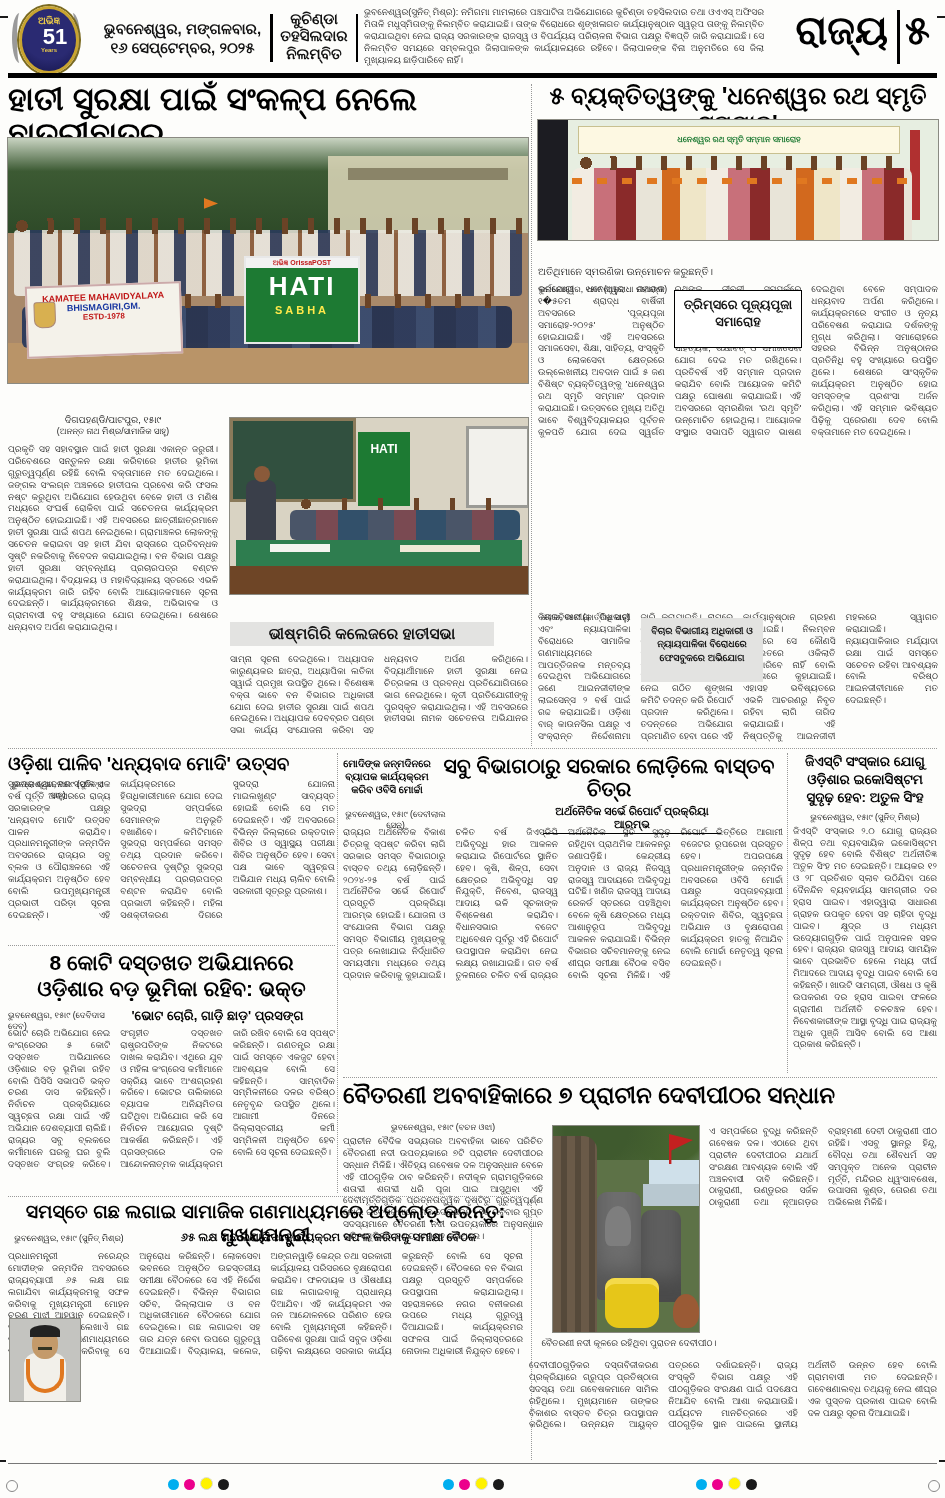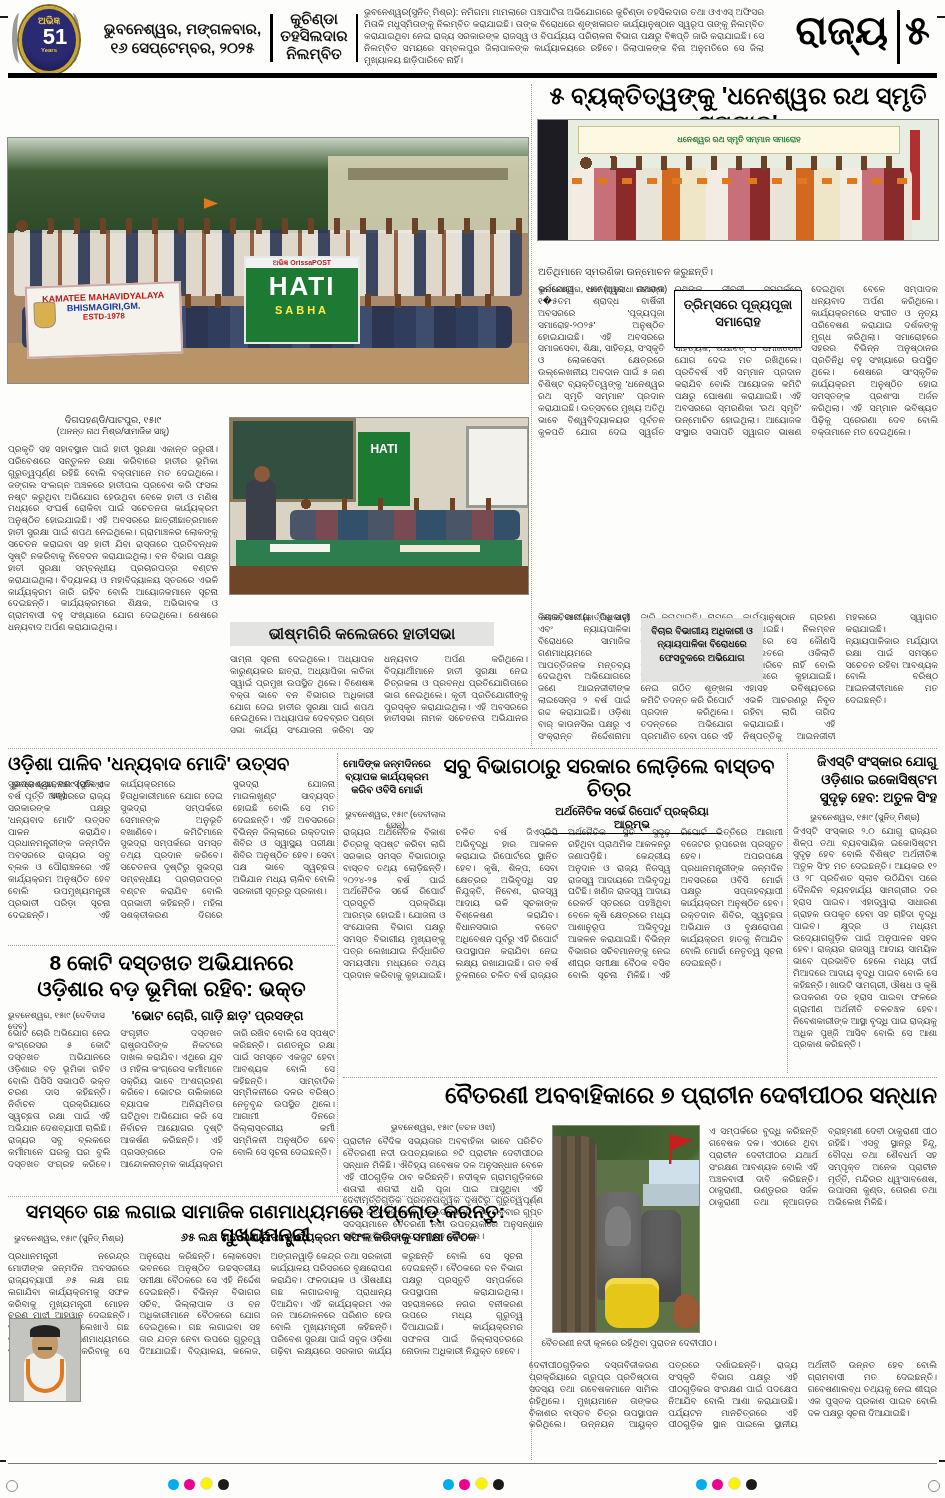--- a/index.html
+++ b/index.html
@@ -59,20 +59,21 @@
   <div class="abs just" style="left:364px;top:7px;width:400px;height:64px;font-size:9px;">ଭୁବନେଶ୍ୱର(ସୁନିତ୍ ମିଶ୍ର): ନମିଗମା ମାମଲାରେ ପଞ୍ଚପାଟିତା ଅଭିଯୋଗରେ କୁଚିଣ୍ଡା ତହସିଲଦାର ତଥା ଓଏଏସ୍ ଅଫିସର ମିତାଳି ମଧୁସ୍ମିତାଙ୍କୁ ନିଲମ୍ବିତ କରାଯାଇଛି। ତାଙ୍କ ବିରୋଧରେ ଶୃଙ୍ଖଳାଗତ କାର୍ଯ୍ୟାନୁଷ୍ଠାନ ସ୍ୱରୂପ ତାଙ୍କୁ ନିଲମ୍ବିତ କରାଯାଇଥିବା ନେଇ ରାଜ୍ୟ ସରକାରଙ୍କ ରାଜସ୍ୱ ଓ ବିପର୍ଯ୍ୟୟ ପରିଚାଳନା ବିଭାଗ ପକ୍ଷରୁ ବିଜ୍ଞପ୍ତି ଜାରି କରାଯାଇଛି। ସେ ନିଲମ୍ବିତ ସମୟରେ ସମ୍ବଲପୁର ଜିଲାପାଳଙ୍କ କାର୍ଯ୍ୟାଳୟରେ ରହିବେ। ଜିଲାପାଳଙ୍କ ବିନା ଅନୁମତିରେ ସେ ଜିଲା ମୁଖ୍ୟାଳୟ ଛାଡ଼ିପାରିବେ ନାହିଁ।</div>
 
   <div class="abs hl" style="left:770px;top:8px;width:118px;font-size:40px;text-align:right;">ରାଜ୍ୟ</div>
   <div class="abs" style="left:897px;top:10px;width:3px;height:54px;background:#000;"></div>
   <div class="abs hl" style="left:905px;top:8px;font-size:40px;">୫</div>
 
   <div class="abs head-rule" style="left:8px;top:73px;width:929px;height:5px;"></div>
 </div>
 
 <div class="abs" style="left:8px;top:82px;width:520px;height:666px;">
+  <div class="hl" style="font-size:32px;line-height:1.1;text-align:left;">ହାତୀ ସୁରକ୍ଷା ପାଇଁ ସଂକଳ୍ପ ନେଲେ ଛାତ୍ରୀଛାତ୍ର</div>
 
   <div class="abs photo" style="left:0;top:56px;width:520px;height:245px;">
     <div class="ph" style="left:0;top:0;width:520px;height:95px;background:linear-gradient(180deg,#c9d4c2 0%,#3c5a33 35%,#2e4a28 100%);"></div>
     <div class="ph" style="left:320px;top:18px;width:200px;height:85px;background:#d6d2b4;opacity:.9;"></div>
     <div class="ph" style="left:340px;top:30px;width:160px;height:12px;background:#8a8468;"></div>
     <div class="ph" style="left:0;top:95px;width:520px;height:110px;background:#a9896a;"></div>
     <div class="ph" style="left:0;top:205px;width:520px;height:40px;background:#b99468;"></div>
 
     <div class="ph" style="left:6px;top:92px;width:508px;height:66px;background:
       repeating-linear-gradient(90deg,#f0efe9 0 16px,#2a3a5e 16px 28px,#e8e4da 28px 44px,#8a5a3a 44px 48px);opacity:.85;border-radius:4px;"></div>
@@ -183,21 +184,21 @@
   <div class="abs hl" style="left:0;top:4px;width:88px;font-size:10px;line-height:1.3;text-align:center;">ମୋଦିଙ୍କ ଜନ୍ମଦିନରେ ବ୍ୟାପକ କାର୍ଯ୍ୟକ୍ରମ କରିବ ଓବିସି ମୋର୍ଚ୍ଚା</div>
   <div class="abs hl" style="left:92px;top:2px;width:348px;font-size:20.5px;line-height:1.1;text-align:center;">ସବୁ ବିଭାଗଠାରୁ ସରକାର ଲୋଡ଼ିଲେ ବାସ୍ତବ ଚିତ୍ର</div>
   <div class="abs hl" style="left:200px;top:52px;width:178px;font-size:11px;border-bottom:1.5px solid #000;text-align:center;padding-bottom:2px;">ଅର୍ଥନୈତିକ ସର୍ଭେ ରିପୋର୍ଟ ପ୍ରକ୍ରିୟା ଆରମ୍ଭ</div>
   <div class="abs byline" style="left:0;top:56px;width:105px;font-size:8.5px;">ଭୁବନେଶ୍ୱର, ୧୫ା୯ (ଦେବୀଲାଲ ସେନ)</div>
   <div class="abs just cols4" style="left:0;top:74px;width:440px;height:246px;">ରାଜ୍ୟର ଅର୍ଥନୈତିକ ବିକାଶ ଚିତ୍ରକୁ ସ୍ପଷ୍ଟ କରିବା ଲାଗି ସରକାର ସମସ୍ତ ବିଭାଗଠାରୁ ବାସ୍ତବ ତଥ୍ୟ ଲୋଡ଼ିଛନ୍ତି। ୨୦୨୪-୨୫ ବର୍ଷ ପାଇଁ ଅର୍ଥନୈତିକ ସର୍ଭେ ରିପୋର୍ଟ ପ୍ରସ୍ତୁତି ପ୍ରକ୍ରିୟା ଆରମ୍ଭ ହୋଇଛି। ଯୋଜନା ଓ ସଂଯୋଜନା ବିଭାଗ ପକ୍ଷରୁ ସମସ୍ତ ବିଭାଗୀୟ ମୁଖ୍ୟଙ୍କୁ ପତ୍ର ଲେଖାଯାଇ ନିର୍ଦ୍ଧାରିତ ସମୟସୀମା ମଧ୍ୟରେ ତଥ୍ୟ ପ୍ରଦାନ କରିବାକୁ କୁହାଯାଇଛି। ଚଳିତ ବର୍ଷ ଜିଏସ୍‌ଡିପି ଅଭିବୃଦ୍ଧି ହାର ଆକଳନ କରାଯାଇ ରିପୋର୍ଟରେ ସ୍ଥାନିତ ହେବ। କୃଷି, ଶିଳ୍ପ, ସେବା କ୍ଷେତ୍ରର ଅଭିବୃଦ୍ଧି ସହ ନିଯୁକ୍ତି, ନିବେଶ, ରାଜସ୍ୱ ଆଦାୟ ଭଳି ସୂଚକାଙ୍କ ବିଶ୍ଳେଷଣ କରାଯିବ। ବିଧାନସଭାର ବଜେଟ ଅଧିବେଶନ ପୂର୍ବରୁ ଏହି ରିପୋର୍ଟ ଉପସ୍ଥାପନ କରାଯିବା ନେଇ ଲକ୍ଷ୍ୟ ରଖାଯାଇଛି। ଗତ ବର୍ଷ ତୁଳନାରେ ଚଳିତ ବର୍ଷ ରାଜ୍ୟର ଅର୍ଥନୈତିକ ସ୍ଥିତି ସୁଦୃଢ଼ ରହିଥିବା ପ୍ରାଥମିକ ଆକଳନରୁ ଜଣାପଡ଼ିଛି। କେନ୍ଦ୍ରୀୟ ଅନୁଦାନ ଓ ରାଜ୍ୟ ନିଜସ୍ୱ ରାଜସ୍ୱ ଆଦାୟରେ ଅଭିବୃଦ୍ଧି ଘଟିଛି। ଖଣିଜ ରାଜସ୍ୱ ଆଦାୟ ରେକର୍ଡ ସ୍ତରରେ ପହଞ୍ଚିଥିବା ବେଳେ କୃଷି କ୍ଷେତ୍ରରେ ମଧ୍ୟ ଆଶାନୁରୂପ ଅଭିବୃଦ୍ଧି ଆକଳନ କରାଯାଇଛି। ବିଭିନ୍ନ ବିଭାଗର ସଚିବମାନଙ୍କୁ ନେଇ ଶୀଘ୍ର ସମୀକ୍ଷା ବୈଠକ ବସିବ ବୋଲି ସୂଚନା ମିଳିଛି। ଏହି ରିପୋର୍ଟ ଭିତ୍ତିରେ ଆଗାମୀ ବଜେଟର ରୂପରେଖ ପ୍ରସ୍ତୁତ ହେବ। ଅପରପକ୍ଷେ ପ୍ରଧାନମନ୍ତ୍ରୀଙ୍କ ଜନ୍ମଦିନ ଅବସରରେ ଓବିସି ମୋର୍ଚ୍ଚା ପକ୍ଷରୁ ସପ୍ତାହବ୍ୟାପୀ କାର୍ଯ୍ୟକ୍ରମ ଅନୁଷ୍ଠିତ ହେବ। ରକ୍ତଦାନ ଶିବିର, ସ୍ୱଚ୍ଛତା ଅଭିଯାନ ଓ ବୃକ୍ଷରୋପଣ କାର୍ଯ୍ୟକ୍ରମ ହାତକୁ ନିଆଯିବ ବୋଲି ମୋର୍ଚ୍ଚା ନେତୃତ୍ୱ ସୂଚନା ଦେଇଛନ୍ତି।</div>
 </div>
 
 <div class="abs dotV" style="left:787px;top:753px;height:320px;"></div>
 
 <div class="abs" style="left:793px;top:753px;width:144px;height:322px;">
-  <div class="hl" style="font-size:13.5px;line-height:1.35;text-align:right;">
+  <div class="hl" style="font-size:13.5px;line-height:1.35;text-align:center;">
     <div>ଜିଏସ୍‌ଟି ସଂସ୍କାର ଯୋଗୁ</div>
     <div>ଓଡ଼ିଶାର ଇକୋସିଷ୍ଟମ</div>
     <div>ସୁଦୃଢ଼ ହେବ: ଅତୁଳ ସିଂହ</div>
   </div>
   <div class="byline" style="font-size:8.5px;margin-top:4px;">ଭୁବନେଶ୍ୱର, ୧୫ା୯ (ସୁନିତ୍ ମିଶ୍ର)</div>
   <div class="just" style="height:240px;margin-top:3px;">ଜିଏସ୍‌ଟି ସଂସ୍କାର ୨.୦ ଯୋଗୁ ରାଜ୍ୟର ଶିଳ୍ପ ତଥା ବ୍ୟବସାୟିକ ଇକୋସିଷ୍ଟମ ସୁଦୃଢ଼ ହେବ ବୋଲି ବିଶିଷ୍ଟ ଅର୍ଥନୀତିଜ୍ଞ ଅତୁଳ ସିଂହ ମତ ଦେଇଛନ୍ତି। ଆୟକର ୧୨ ଓ ୨୮ ପ୍ରତିଶତ ସ୍ଲାବ ଉଠିଯିବା ପରେ ଦୈନନ୍ଦିନ ବ୍ୟବହାର୍ଯ୍ୟ ସାମଗ୍ରୀର ଦର ହ୍ରାସ ପାଇବ। ଏହାଦ୍ୱାରା ସାଧାରଣ ଗ୍ରାହକ ଉପକୃତ ହେବା ସହ ଚାହିଦା ବୃଦ୍ଧି ପାଇବ। କ୍ଷୁଦ୍ର ଓ ମଧ୍ୟମ ଉଦ୍ୟୋଗଗୁଡ଼ିକ ପାଇଁ ଅନୁପାଳନ ସହଜ ହେବ। ରାଜ୍ୟର ରାଜସ୍ୱ ଆଦାୟ ସାମୟିକ ଭାବେ ପ୍ରଭାବିତ ହେଲେ ମଧ୍ୟ ଦୀର୍ଘ ମିଆଦରେ ଆଦାୟ ବୃଦ୍ଧି ପାଇବ ବୋଲି ସେ କହିଛନ୍ତି। ଖାଉଟି ସାମଗ୍ରୀ, ଔଷଧ ଓ କୃଷି ଉପକରଣ ଦର ହ୍ରାସ ପାଇବା ଫଳରେ ଗ୍ରାମୀଣ ଅର୍ଥନୀତି ଚଳଚଞ୍ଚଳ ହେବ। ନିବେଶକାରୀଙ୍କ ଆସ୍ଥା ବୃଦ୍ଧି ପାଇ ରାଜ୍ୟକୁ ଅଧିକ ପୁଞ୍ଜି ଆସିବ ବୋଲି ସେ ଆଶା ପ୍ରକାଶ କରିଛନ୍ତି।</div>
 </div>
 
 <div class="abs dotH" style="left:8px;top:945px;width:327px;"></div>
 
@@ -207,21 +208,21 @@
     <div>ଓଡ଼ିଶାର ବଡ଼ ଭୂମିକା ରହିବ: ଭକ୍ତ</div>
   </div>
   <div class="abs byline" style="left:0;top:60px;width:105px;font-size:8.5px;text-align:left;">ଭୁବନେଶ୍ୱର, ୧୫ା୯ (ଦେବିଦାସ ଦେବ)</div>
   <div class="abs hl" style="left:92px;top:58px;width:235px;font-size:13px;text-align:center;">'ଭୋଟ ଚୋରି, ଗାଡ଼ି ଛାଡ଼' ପ୍ରସଙ୍ଗ</div>
   <div class="abs just cols3" style="left:0;top:78px;width:327px;height:165px;">ଭୋଟ ଚୋରି ଅଭିଯୋଗ ନେଇ କଂଗ୍ରେସର ୫ କୋଟି ଦସ୍ତଖତ ଅଭିଯାନରେ ଓଡ଼ିଶାର ବଡ଼ ଭୂମିକା ରହିବ ବୋଲି ପିସିସି ସଭାପତି ଭକ୍ତ ଚରଣ ଦାସ କହିଛନ୍ତି। ନିର୍ବାଚନ ପ୍ରକ୍ରିୟାରେ ସ୍ୱଚ୍ଛତା ରକ୍ଷା ପାଇଁ ଏହି ଅଭିଯାନ ଦେଶବ୍ୟାପୀ ଚାଲିଛି। ରାଜ୍ୟର ସବୁ ବ୍ଲକରେ କର୍ମୀମାନେ ଘରକୁ ଘର ବୁଲି ଦସ୍ତଖତ ସଂଗ୍ରହ କରିବେ। ସଂଗୃହୀତ ଦସ୍ତଖତ ରାଷ୍ଟ୍ରପତିଙ୍କ ନିକଟରେ ଦାଖଲ କରାଯିବ। ଏଥିରେ ଯୁବ ଓ ମହିଳା କଂଗ୍ରେସ କର୍ମୀମାନେ ସକ୍ରିୟ ଭାବେ ଅଂଶଗ୍ରହଣ କରିବେ। ଭୋଟର ତାଲିକାରେ ବ୍ୟାପକ ଅନିୟମିତତା ଘଟିଥିବା ଅଭିଯୋଗ କରି ସେ ନିର୍ବାଚନ ଆୟୋଗର ଦୃଷ୍ଟି ଆକର୍ଷଣ କରିଛନ୍ତି। ଏହି ପ୍ରସଙ୍ଗରେ ଦଳ ଆନ୍ଦୋଳନାତ୍ମକ କାର୍ଯ୍ୟକ୍ରମ ଜାରି ରଖିବ ବୋଲି ସେ ସ୍ପଷ୍ଟ କରିଛନ୍ତି। ଗଣତନ୍ତ୍ର ରକ୍ଷା ପାଇଁ ସମସ୍ତେ ଏକଜୁଟ ହେବା ଆବଶ୍ୟକ ବୋଲି ସେ କହିଛନ୍ତି। ସାମ୍ବାଦିକ ସମ୍ମିଳନୀରେ ଦଳର ବରିଷ୍ଠ ନେତୃବୃନ୍ଦ ଉପସ୍ଥିତ ଥିଲେ। ଆଗାମୀ ଦିନରେ ଜିଲ୍ଲାସ୍ତରୀୟ କର୍ମୀ ସମ୍ମିଳନୀ ଅନୁଷ୍ଠିତ ହେବ ବୋଲି ସେ ସୂଚନା ଦେଇଛନ୍ତି।</div>
 </div>
 
 <div class="abs dotH" style="left:343px;top:1077px;width:594px;"></div>
 
 <div class="abs" style="left:343px;top:1082px;width:594px;height:380px;">
-  <div class="hl" style="font-size:23px;text-align:right;">ବୈତରଣୀ ଅବବାହିକାରେ ୭ ପ୍ରାଚୀନ ଦେବୀପୀଠର ସନ୍ଧାନ</div>
+  <div class="hl" style="font-size:23px;text-align:left;">ବୈତରଣୀ ଅବବାହିକାରେ ୭ ପ୍ରାଚୀନ ଦେବୀପୀଠର ସନ୍ଧାନ</div>
 
   <div class="abs byline" style="left:0;top:40px;width:200px;font-size:8.5px;">ଭୁବନେଶ୍ୱର, ୧୫ା୯ (ବଚନ ଓଝା)</div>
   <div class="abs just" style="left:0;top:54px;width:200px;height:326px;">ପ୍ରାଚୀନ ବୈଦିକ ସଭ୍ୟତାର ଅବବାହିକା ଭାବେ ପରିଚିତ ବୈତରଣୀ ନଦୀ ଉପତ୍ୟକାରେ ୭ଟି ପ୍ରାଚୀନ ଦେବୀପୀଠର ସନ୍ଧାନ ମିଳିଛି। ଐତିହ୍ୟ ଗବେଷକ ଦଳ ଅନୁସନ୍ଧାନ ବେଳେ ଏହି ପୀଠଗୁଡ଼ିକ ଠାବ କରିଛନ୍ତି। ନଦୀକୂଳ ଗ୍ରାମଗୁଡ଼ିକରେ ଶତାବ୍ଦୀ ଶତାବ୍ଦୀ ଧରି ପୂଜା ପାଇ ଆସୁଥିବା ଏହି ଦେବୀମୂର୍ତ୍ତିଗୁଡ଼ିକ ପ୍ରତ୍ନତାତ୍ତ୍ୱିକ ଦୃଷ୍ଟିରୁ ଗୁରୁତ୍ୱପୂର୍ଣ୍ଣ ବୋଲି ଗବେଷକମାନେ ମତ ଦେଇଛନ୍ତି। ୧୪ ରବିବାର ଗୁପ୍ତ ସଦସ୍ୟମାନେ ବୈତରଣୀ ନଦୀ ଉପତ୍ୟକାରେ ଅନୁସନ୍ଧାନ କରି ଏଗୁଡ଼ିକର ତଥ୍ୟ ସଂଗ୍ରହ କରିଥିଲେ।</div>
 
   <div class="abs photo" style="left:210px;top:44px;width:146px;height:206px;">
     <div class="ph" style="left:0;top:0;width:146px;height:206px;background:#5d7247;"></div>
     <div class="ph" style="left:96px;top:0;width:50px;height:60px;background:#cfe0ea;"></div>
     <div class="ph" style="left:90px;top:58px;width:56px;height:22px;background:#b8c8d0;"></div>
     <div class="ph" style="left:0;top:0;width:146px;height:34px;background:radial-gradient(circle at 30% 10%,#3f5a2e 30%,transparent 70%),radial-gradient(circle at 80% 0%,#46632f 30%,transparent 75%);"></div>
 

